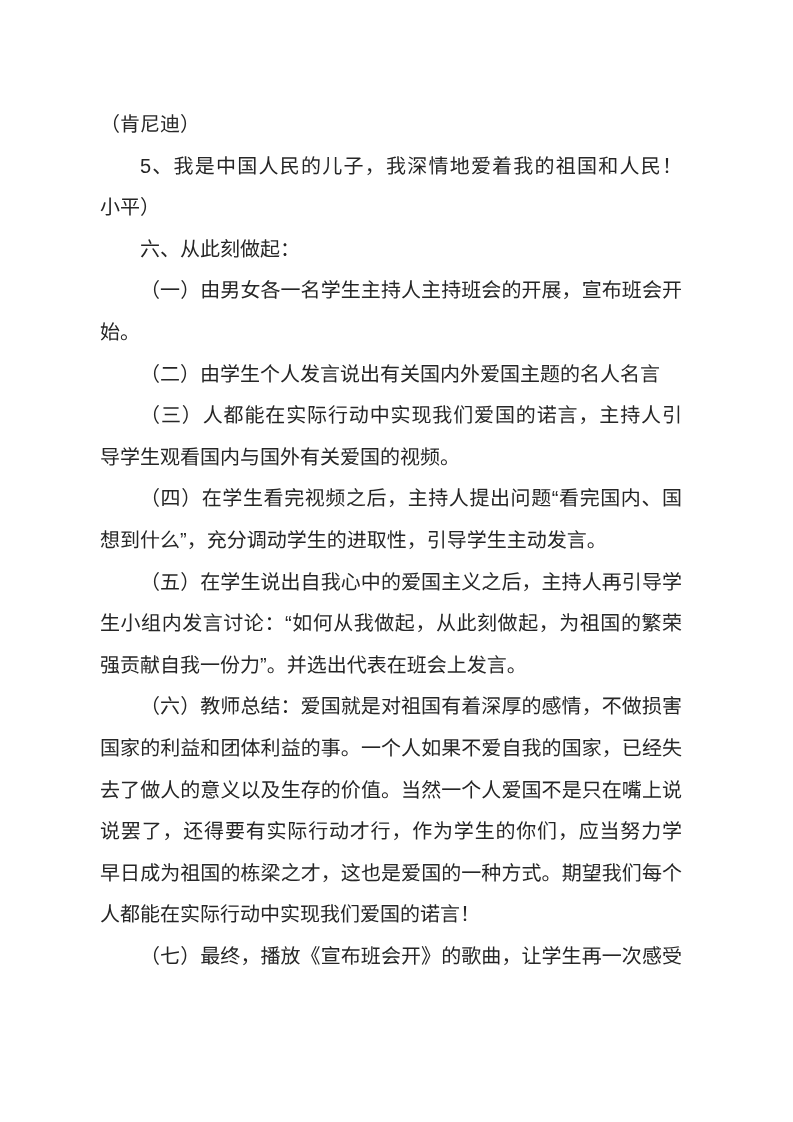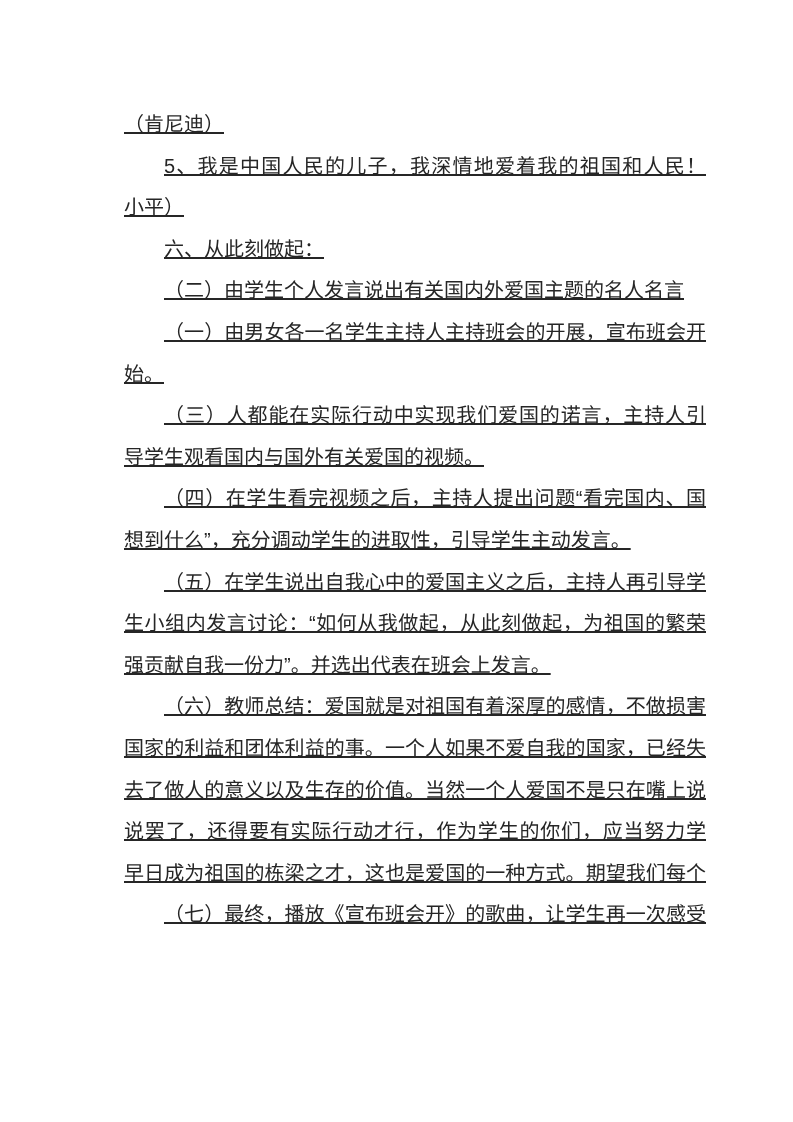--- a/index.html
+++ b/index.html
@@ -10,24 +10,23 @@
   .page {
     position: relative;
     width: 793px;
     height: 1122px;
     background: #ffffff;
     overflow: hidden;
     font-family: "Liberation Sans", "DejaVu Sans", sans-serif;
   }
   .doc-body {
     position: absolute;
-    left: 124px;
+    left: 100px;
     top: 104px;
     width: 582px;
-    text-decoration: underline;
   }
   .para {
     margin: 0;
     padding: 0;
   }
   .line {
     font-size: 20px;
     line-height: 41.6px;
     height: 41.6px;
     overflow: hidden;
@@ -55,43 +54,44 @@
         <div class="line para-end">（肯尼迪）</div>
       </div>
       <div class="para">
         <div class="line indent">5、我是中国人民的儿子，我深情地爱着我的祖国和人民！（邓</div>
         <div class="line para-end">小平）</div>
       </div>
       <div class="para">
         <div class="line indent para-end">六、从此刻做起：</div>
       </div>
       <div class="para">
-        <div class="line indent para-end">（二）由学生个人发言说出有关国内外爱国主题的名人名言</div>
+        <div class="line indent">（一）由男女各一名学生主持人主持班会的开展，宣布班会开</div>
+        <div class="line para-end">始。</div>
       </div>
       <div class="para">
-        <div class="line indent">（一）由男女各一名学生主持人主持班会的开展，宣布班会开</div>
-        <div class="line para-end">始。</div>
+        <div class="line indent para-end">（二）由学生个人发言说出有关国内外爱国主题的名人名言</div>
       </div>
       <div class="para">
         <div class="line indent">（三）人都能在实际行动中实现我们爱国的诺言，主持人引</div>
         <div class="line para-end">导学生观看国内与国外有关爱国的视频。</div>
       </div>
       <div class="para">
         <div class="line indent">（四）在学生看完视频之后，主持人提出问题“看完国内、国外</div>
         <div class="line para-end">想到什么”，充分调动学生的进取性，引导学生主动发言。</div>
       </div>
       <div class="para">
         <div class="line indent">（五）在学生说出自我心中的爱国主义之后，主持人再引导学</div>
         <div class="line">生小组内发言讨论：“如何从我做起，从此刻做起，为祖国的繁荣富</div>
         <div class="line para-end">强贡献自我一份力”。并选出代表在班会上发言。</div>
       </div>
       <div class="para">
         <div class="line indent">（六）教师总结：爱国就是对祖国有着深厚的感情，不做损害</div>
         <div class="line">国家的利益和团体利益的事。一个人如果不爱自我的国家，已经失</div>
         <div class="line">去了做人的意义以及生存的价值。当然一个人爱国不是只在嘴上说</div>
         <div class="line">说罢了，还得要有实际行动才行，作为学生的你们，应当努力学习，</div>
         <div class="line">早日成为祖国的栋梁之才，这也是爱国的一种方式。期望我们每个</div>
+        <div class="line para-end">人都能在实际行动中实现我们爱国的诺言！</div>
       </div>
       <div class="para">
         <div class="line indent">（七）最终，播放《宣布班会开》的歌曲，让学生再一次感受爱</div>
       </div>
     </div>
 </div>
 
 </body></html>

